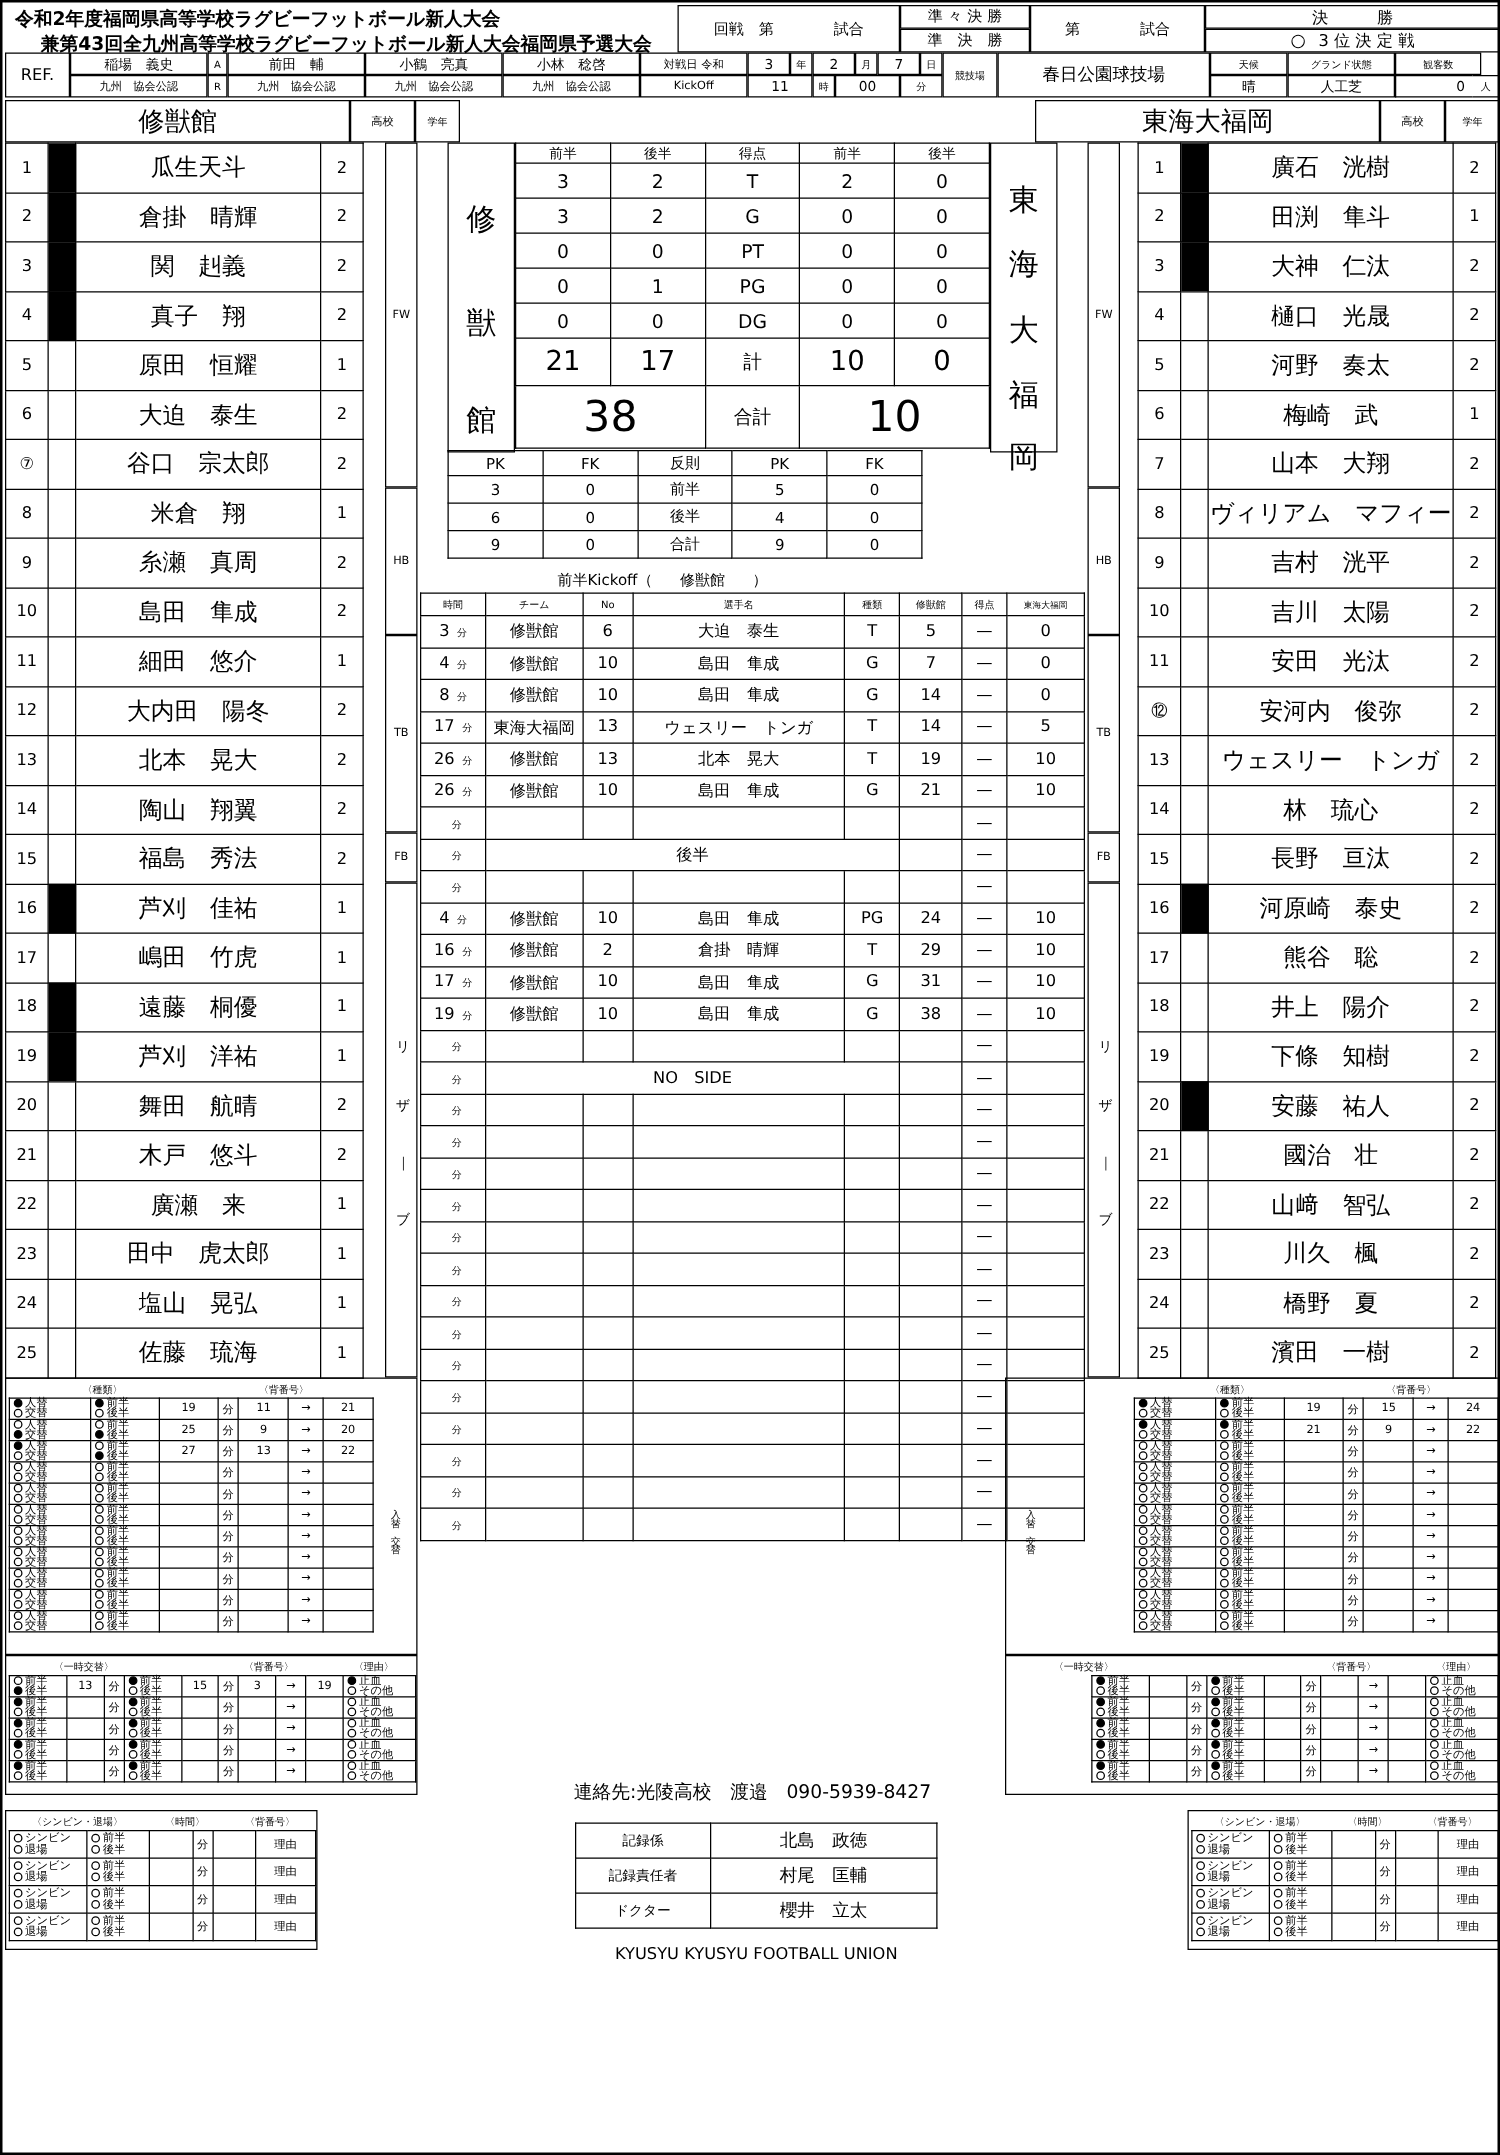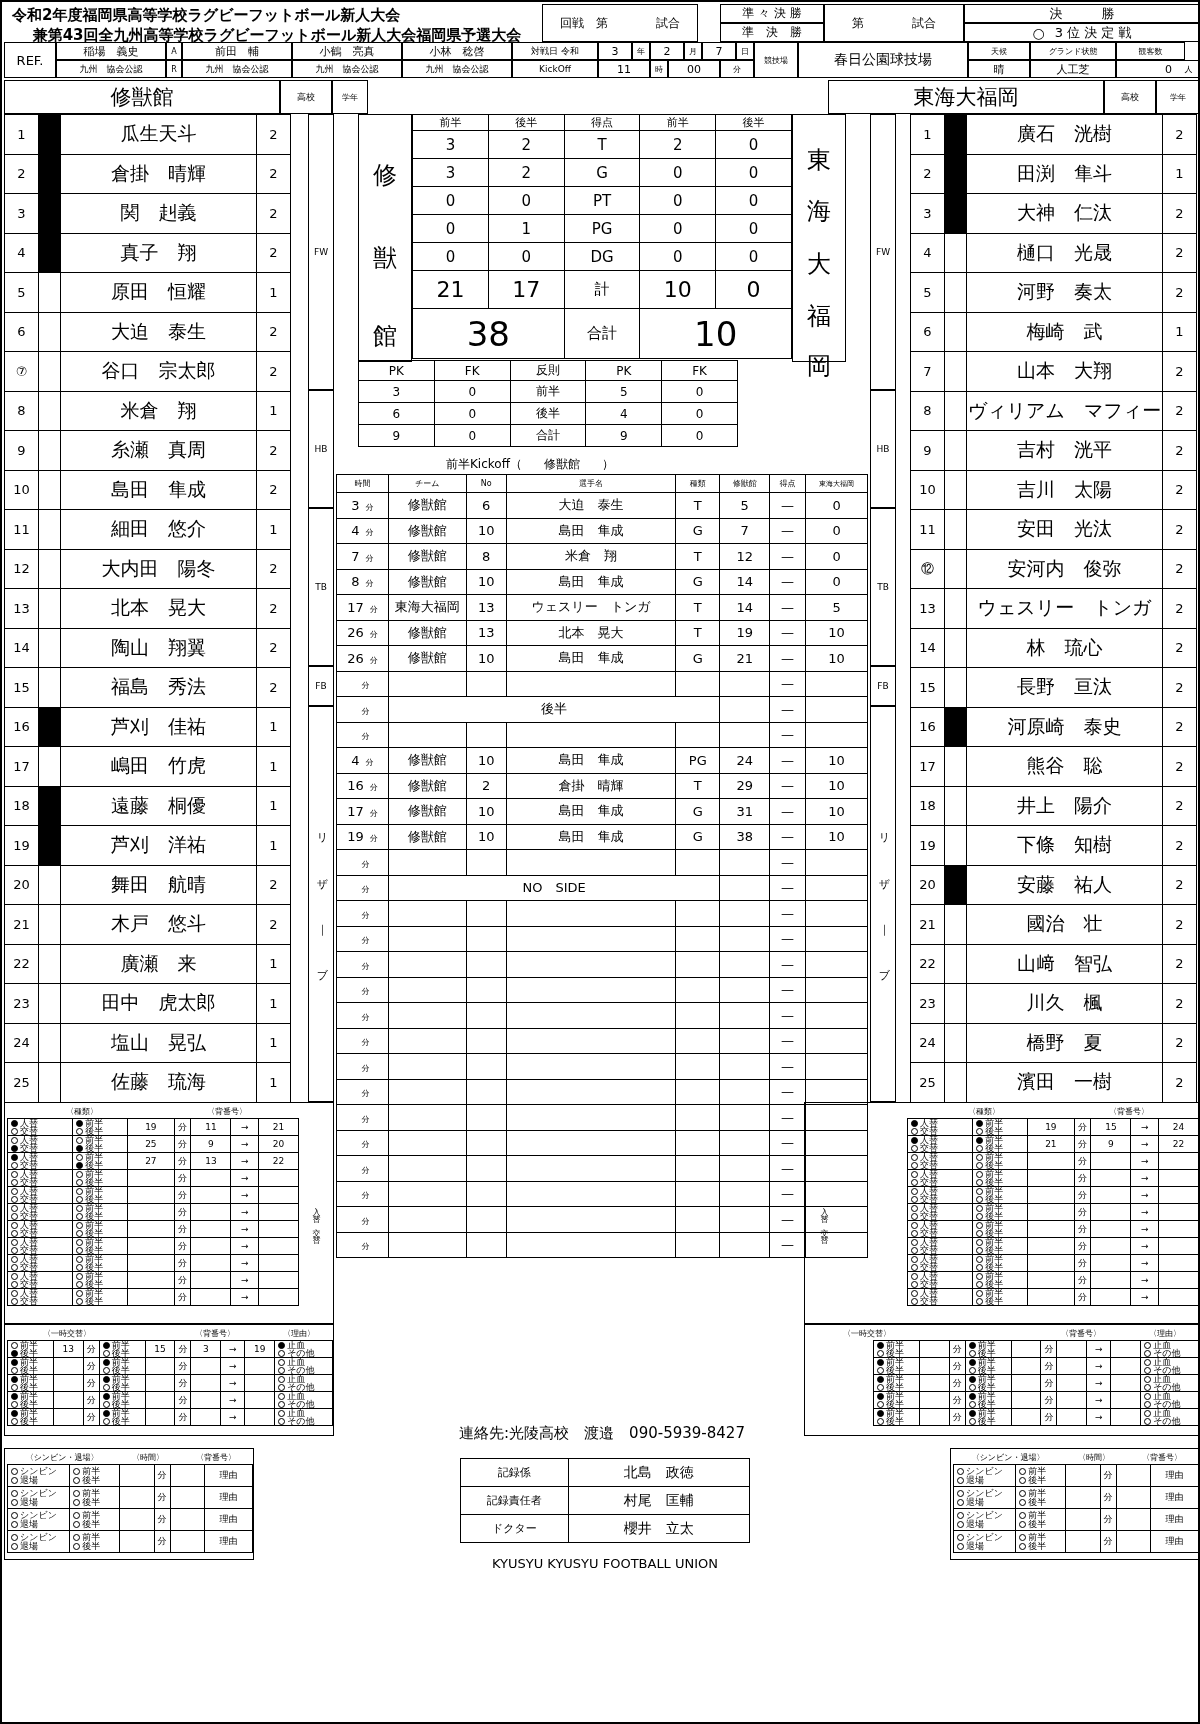--- a/index.html
+++ b/index.html
@@ -43,21 +43,21 @@
   .radio.f { background:#000; }
 </style>
 </head>
 <body>
 
 <div class="sheet">
 
   <div class="abs" id="title1">令和2年度福岡県高等学校ラグビーフットボール新人大会</div>
   <div class="abs" id="title2">兼第43回全九州高等学校ラグビーフットボール新人大会福岡県予選大会</div>
 
-  <div class="bx c" style="left:540px; top:2px; width:156px; height:38px; font-size:12px;">回戦　第　　　　試合</div>
+  <div class="bx c" style="left:540px; top:2px; width:178px; height:38px; font-size:12px;">回戦　第　　　　試合</div>
 
   <div class="bx c" style="left:718px; top:2px; width:104px; height:19px; font-size:12px;">準 々 決 勝</div>
   <div class="bx c" style="left:718px; top:21px; width:104px; height:19px; font-size:12px;">準　決　勝</div>
   <div class="bx c" style="left:822px; top:2px; width:140px; height:38px; font-size:12px;">第　　　　試合</div>
   <div class="bx c" style="left:962px; top:2px; width:236px; height:19px; font-size:13px;">決　　　勝</div>
   <div class="bx c" style="left:962px; top:21px; width:236px; height:19px; font-size:13px;">
     <span style="margin-right:10px; font-size:14px;">○</span>
     <span>3 位 決 定 戦</span>
   </div>
 
@@ -573,30 +573,20 @@
           <td><span>4</span><span class="xtiny" style="margin-left:6px;">分</span></td>
           <td>修獣館</td>
           <td>10</td>
           <td>島田　隼成</td>
           <td>G</td>
           <td>7</td>
           <td>—</td>
           <td>0</td>
         </tr>
         <tr>
-          <td><span>7</span><span class="xtiny" style="margin-left:6px;">分</span></td>
-          <td>修獣館</td>
-          <td>8</td>
-          <td>米倉　翔</td>
-          <td>T</td>
-          <td>12</td>
-          <td>—</td>
-          <td>0</td>
-        </tr>
-        <tr>
           <td><span>8</span><span class="xtiny" style="margin-left:6px;">分</span></td>
           <td>修獣館</td>
           <td>10</td>
           <td>島田　隼成</td>
           <td>G</td>
           <td>14</td>
           <td>—</td>
           <td>0</td>
         </tr>
         <tr>

